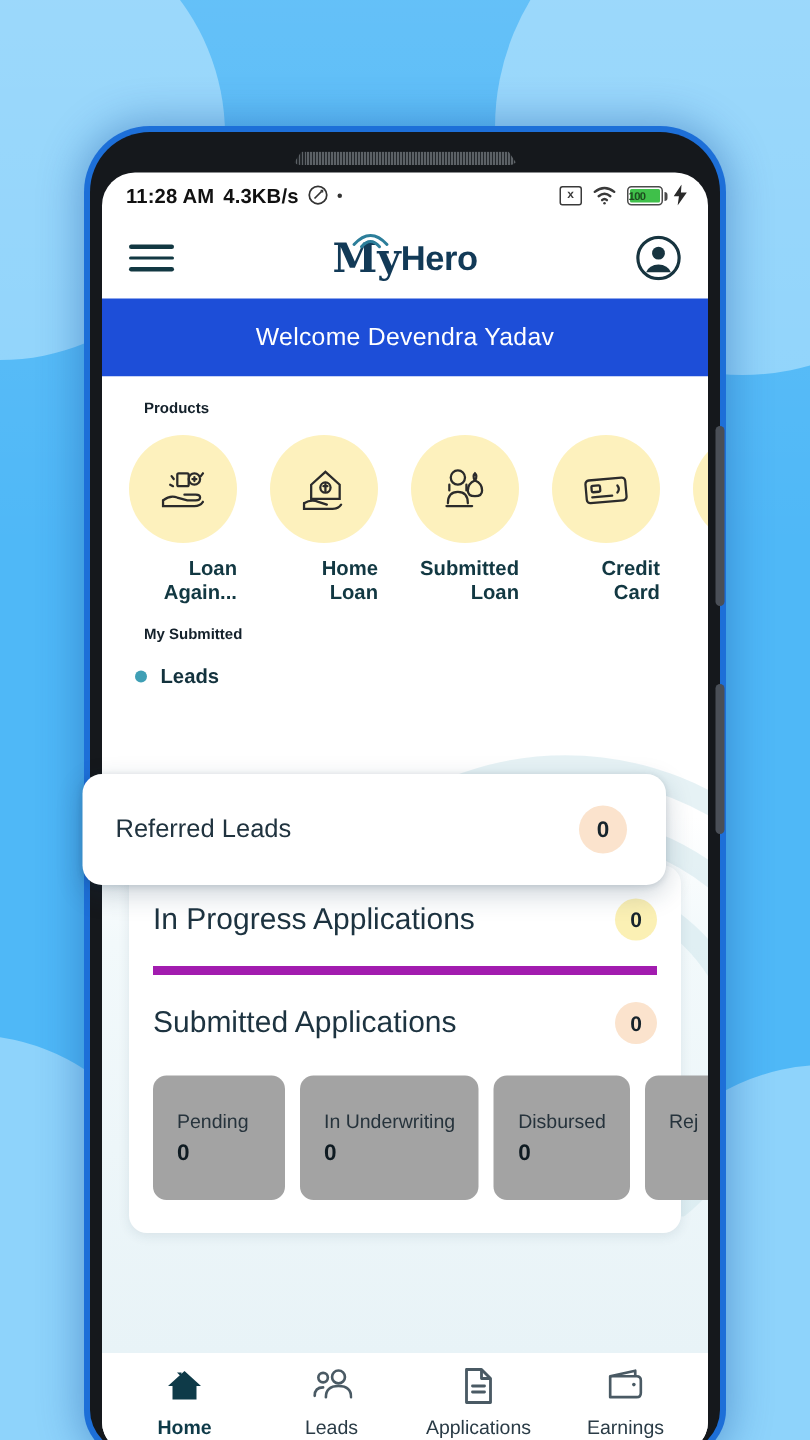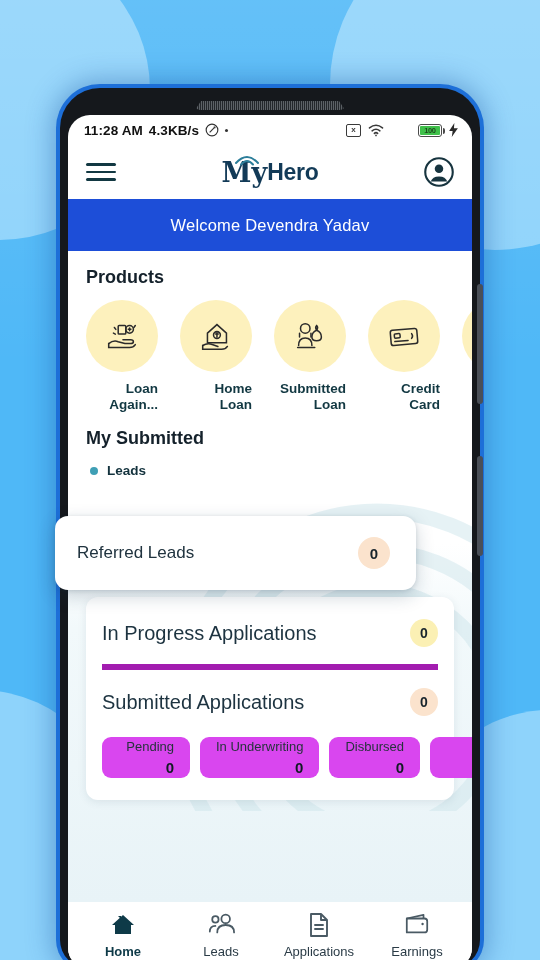--- a/index.html
+++ b/index.html
@@ -52,21 +52,21 @@
     height:30px; flex:0 0 30px; display:flex; align-items:center;
     justify-content:space-between; padding:0 14px 0 16px;
     font-size:13.5px; font-weight:bold; color:#111; letter-spacing:.1px;
   }
   .sb-left { display:flex; align-items:center; gap:6px; }
   .sb-right { display:flex; align-items:center; gap:7px; }
   .sim-off { width:15px; height:13px; border:1.6px solid #3a3a3a; border-radius:2px;
     font-size:8px; line-height:10px; text-align:center; color:#3a3a3a; font-weight:bold; }
   .dot-small { width:3px; height:3px; border-radius:50%; background:#333; }
   .batt { position:relative; width:24px; height:13px; border:1.6px solid #4a4a4a;
-    border-radius:3px; display:flex; align-items:center; justify-content:center;margin-left:27px; }
+    border-radius:3px; display:flex; align-items:center; justify-content:flex-start; }
   .batt::after { content:""; position:absolute; right:-4px; top:3px; width:2.5px;
     height:6px; background:#4a4a4a; border-radius:0 2px 2px 0; }
   .batt-fill { position:absolute; left:1px; top:1px; bottom:1px; right:1px;
     background:#3fc04a; border-radius:1px; }
   .batt-txt { position:relative; font-size:7.5px; color:#1d4d1f; font-weight:bold;
     letter-spacing:-.4px; z-index:2; }
 
   
   .appbar {
     flex:0 0 54px; display:flex; align-items:center; justify-content:space-between;
@@ -86,21 +86,21 @@
     flex:0 0 52px; background:#1d4ed8; color:#fff;
     display:flex; align-items:center; justify-content:center;
     font-size:16.5px; letter-spacing:.2px;
   }
 
   
   .content { flex:1; position:relative; overflow:hidden;
     background:linear-gradient(180deg,#ffffff 0%,#ffffff 45%,#f2f9fb 58%,#e8f3f7 100%); }
   .arcs { position:absolute; right:-120px; top:130px; width:430px; height:430px; opacity:.5; }
 
-  .sec-title { font-size:18px; font-weight:bold; color:#14212b; padding:16px 0 0 18px;
+  .sec-title { font-size:10px; font-weight:bold; color:#14212b; padding:16px 0 0 28px;
     position:relative; }
 
   
   .products { display:flex; gap:22px; padding:12px 0 0 18px; position:relative; }
   .product { width:72px; flex:0 0 72px; text-align:right; }
   .product-ic { width:72px; height:72px; border-radius:50%; background:#fdf1bd;
     display:flex; align-items:center; justify-content:center; }
   .product-lbl { margin-top:9px; font-size:13.5px; font-weight:bold; color:#123842;
     line-height:1.15; }
 
@@ -118,28 +118,28 @@
     padding:18px 0 17px 0; }
   .card-row + .card-row { border-top:6px solid #a21caf; }
   .card-lbl { font-size:20px; color:#1d3340; }
   .badge { width:28px; height:28px; border-radius:50%; display:flex;
     align-items:center; justify-content:center; font-size:14px; font-weight:bold;
     color:#17242c; }
   .badge.yellow { background:#fbf0b4; }
   .badge.peach  { background:#fbe3cd; }
 
   .chips { display:flex; gap:10px; padding:4px 0 8px 0; }
-  .chip { flex:0 0 auto; background:#d946ef; border-radius:9px; padding:2px 16px;
-    text-align:right; min-width:88px; }
+  .chip { flex:0 0 auto; background:#a3a3a3; border-radius:9px; padding:23px 16px;
+    text-align:left; min-width:88px; }
   .chip-lbl { font-size:13px; color:#26333c; }
   .chip-val { font-size:15px; font-weight:bold; color:#0f1b22; margin-top:5px; }
 
   
   .floating-card {
-    position:absolute; left:55px; width:361px; top:516px; height:74px;
+    position:absolute; left:55px; width:389px; top:516px; height:74px;
     background:#fff; border-radius:13px;
     box-shadow:0 6px 18px rgba(25,55,80,.22), 0 1px 4px rgba(25,55,80,.14);
     display:flex; align-items:center; justify-content:space-between;
     padding:0 26px 0 22px; z-index:40;
   }
   .floating-card .card-lbl { font-size:17px; color:#20333f; }
   .floating-card .badge { width:32px; height:32px; font-size:15px; }
 
   
   .bottomnav { flex:0 0 66px; background:#fff; display:flex; align-items:center;

